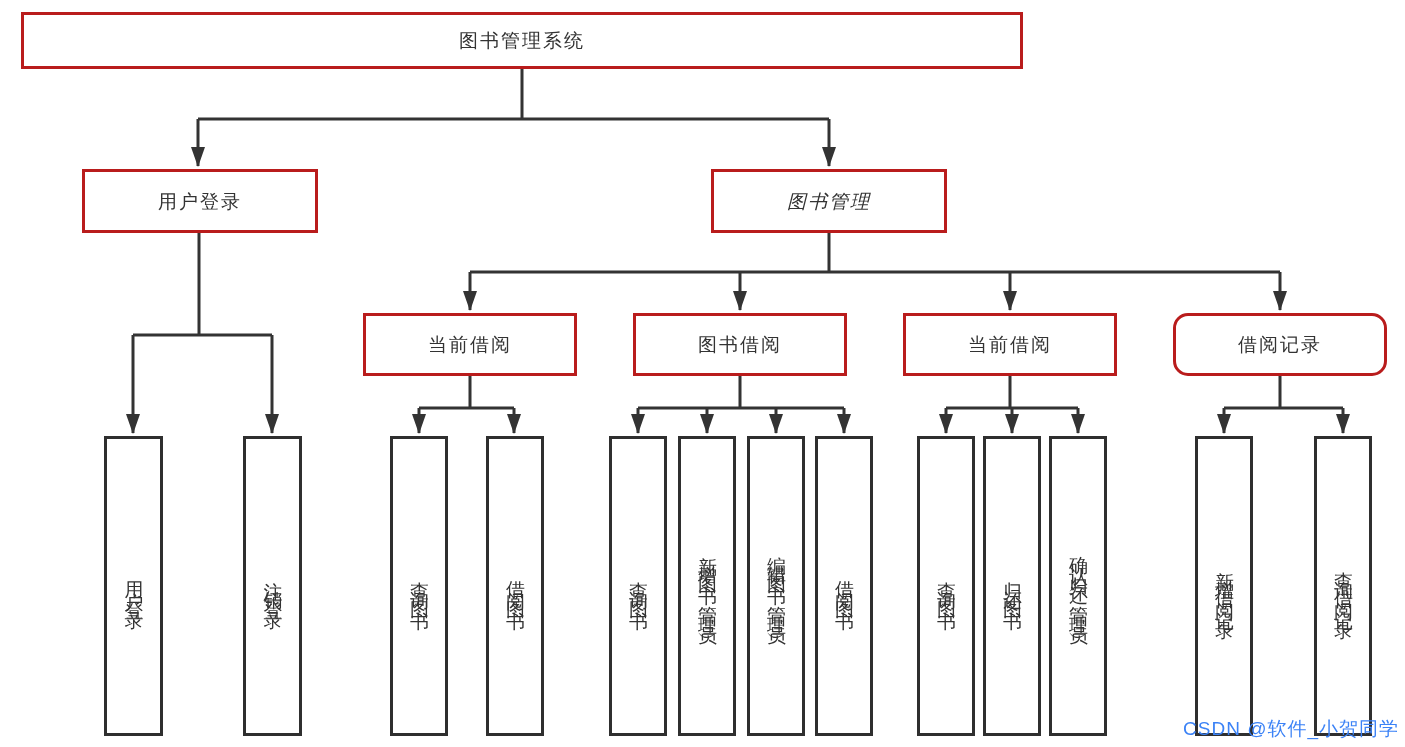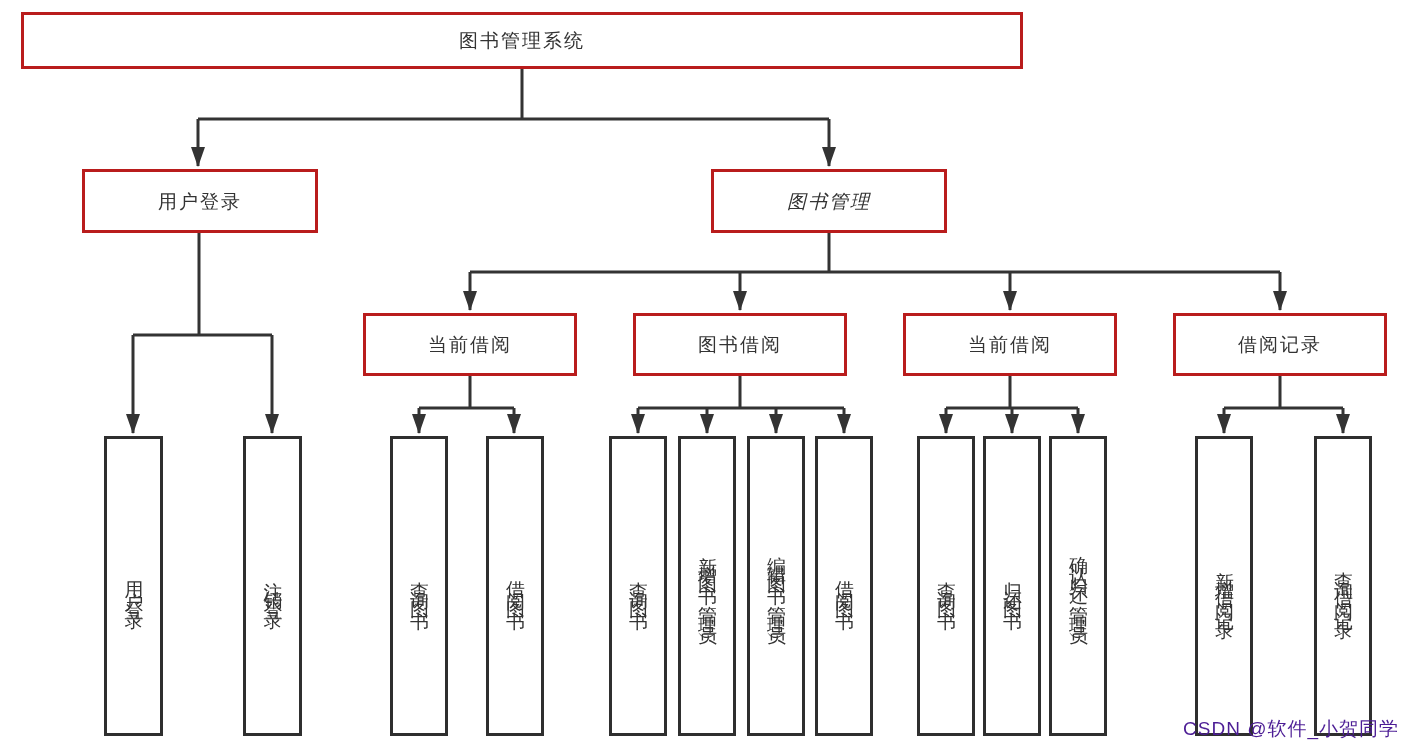--- a/index.html
+++ b/index.html
@@ -15,21 +15,21 @@
   }
   .vbox{
     position:absolute;box-sizing:border-box;border:3px solid #2f2f2f;background:#ffffff;
     display:flex;align-items:center;justify-content:center;
     font-size:19px;color:#333333;
   }
   .vlabel{
     writing-mode:vertical-rl;line-height:1.1;letter-spacing:10px;white-space:nowrap;
   }
   #watermark{
-    position:absolute;right:6px;bottom:5px;font-size:19px;color:#4c1d95;letter-spacing:1px;
+    position:absolute;right:6px;bottom:5px;font-size:19px;color:#3b82f6;letter-spacing:1px;
   }
 </style>
 </head>
 <body>
 
 <div id="canvas">
 
   <svg id="connectors" width="1405" height="747" viewBox="0 0 1405 747" xmlns="http://www.w3.org/2000/svg">
     <defs>
       <marker id="arw" viewBox="0 0 20 14" refX="19" refY="7" markerWidth="20" markerHeight="14" orient="auto" markerUnits="userSpaceOnUse">
@@ -86,21 +86,21 @@
 
   <div class="hbox" style="left:363px;top:313px;width:214px;height:63px;">
     <span>当前借阅</span>
   </div>
   <div class="hbox" style="left:633px;top:313px;width:214px;height:63px;">
     <span>图书借阅</span>
   </div>
   <div class="hbox" style="left:903px;top:313px;width:214px;height:63px;">
     <span>当前借阅</span>
   </div>
-  <div class="hbox" style="left:1173px;top:313px;width:214px;height:63px;">
+  <div class="hbox" style="left:1173px;top:313px;width:214px;height:63px;border-radius:15px;">
     <span>借阅记录</span>
   </div>
 
   <div class="vbox" style="left:104px;top:436px;width:59px;height:300px;">
     <span class="vlabel">用户登录</span>
   </div>
   <div class="vbox" style="left:243px;top:436px;width:59px;height:300px;">
     <span class="vlabel">注销登录</span>
   </div>
 

